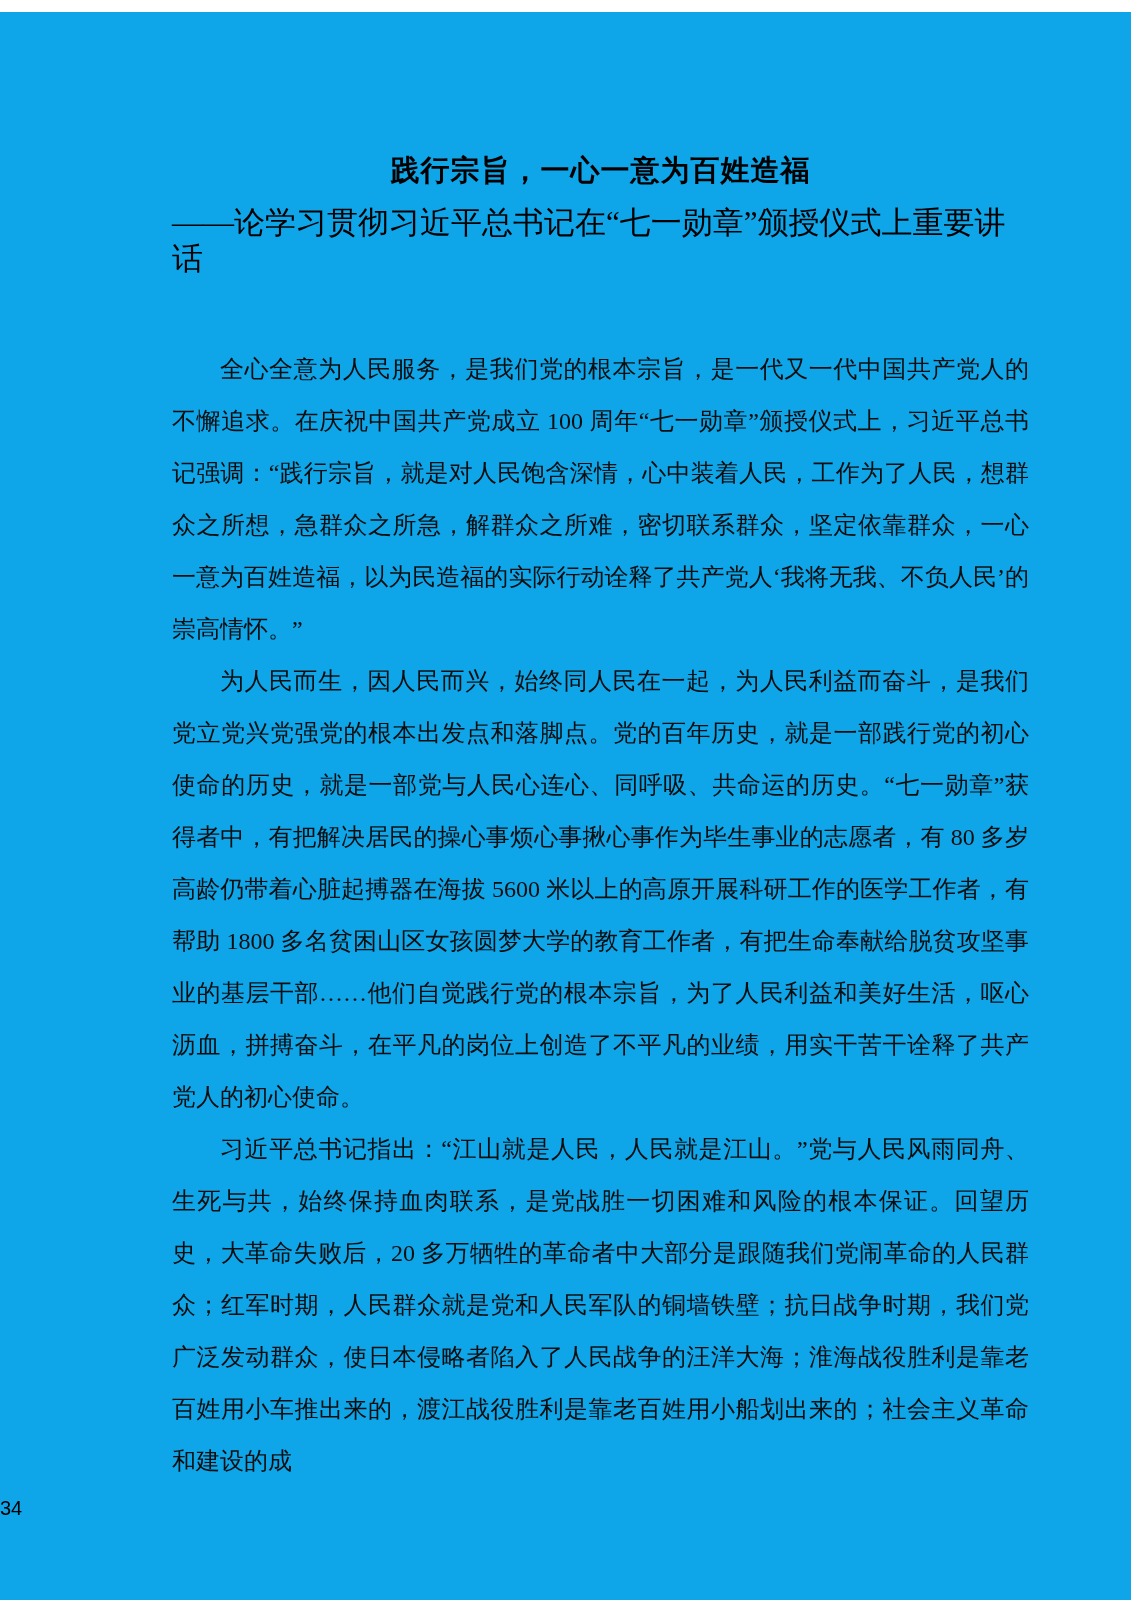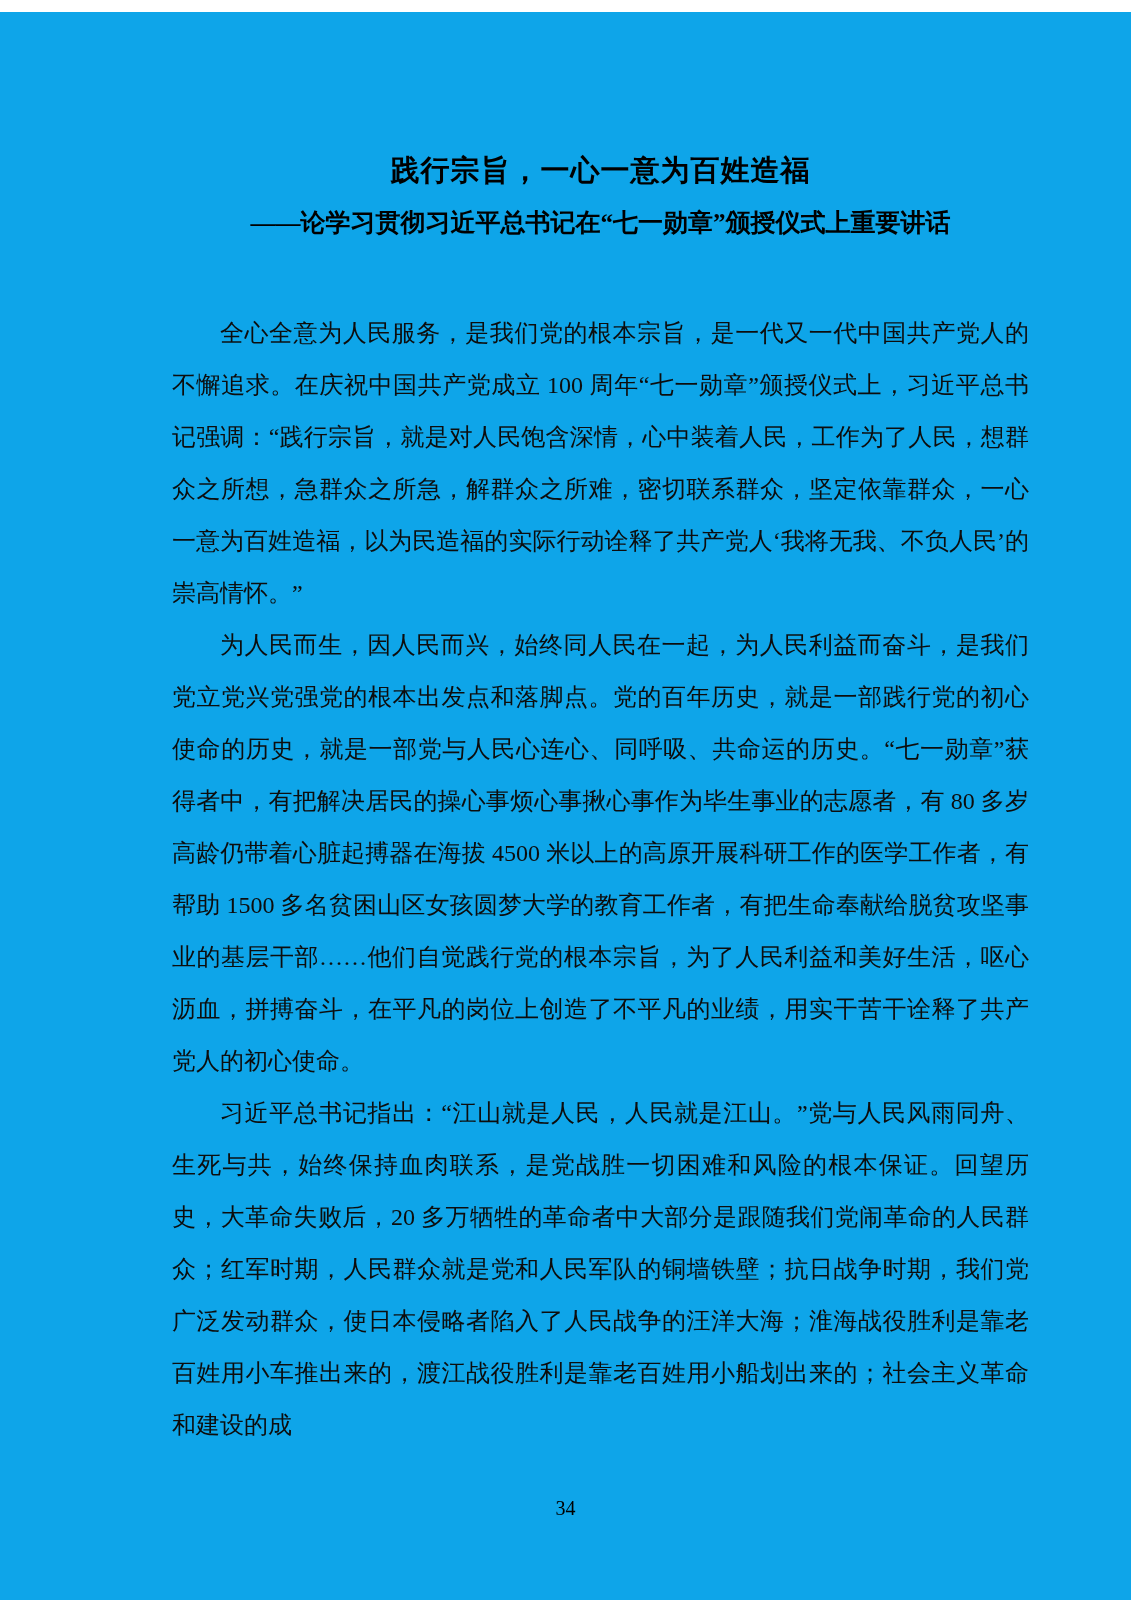--- a/index.html
+++ b/index.html
@@ -22,24 +22,23 @@
     text-align: center;
     font-family: "Liberation Sans", "DejaVu Sans", sans-serif;
     font-weight: bold;
     font-size: 29px;
     line-height: 40px;
     color: #000000;
     letter-spacing: 1px;
   }
   .doc-subtitle {
     margin: 15px 0 0 0;
-    text-align: center;
     font-family: "Liberation Serif", "DejaVu Serif", serif;
-    font-weight: bold;
-    font-size: 25px;
+    font-weight: normal;
+    font-size: 31px;
     line-height: 36px;
     color: #000000;
   }
   .doc-body {
     margin-top: 66px;
     font-family: "Liberation Serif", "DejaVu Serif", serif;
     font-size: 24px;
     line-height: 52px;
     text-align: justify;
     color: #0d0d0d;
@@ -47,31 +46,30 @@
   .para {
     margin: 0;
     padding: 0;
     text-indent: 2em;
   }
   .page-number {
     position: absolute;
     left: 0;
     right: 0;
     bottom: 92px;
-    text-align: center;
-    font-family: Liberation Serif, serif;
+    font-family: Liberation Sans, sans-serif;
     font-size: 20px;
     color: #000000;
   }
 </style>
 </head>
 <body>
 
 <div class="page">
   <h1 class="doc-title">践行宗旨，一心一意为百姓造福</h1>
   <h2 class="doc-subtitle">——论学习贯彻习近平总书记在“七一勋章”颁授仪式上重要讲话</h2>
   <div class="doc-body">
     <p class="para">全心全意为人民服务，是我们党的根本宗旨，是一代又一代中国共产党人的不懈追求。在庆祝中国共产党成立 100 周年“七一勋章”颁授仪式上，习近平总书记强调：“践行宗旨，就是对人民饱含深情，心中装着人民，工作为了人民，想群众之所想，急群众之所急，解群众之所难，密切联系群众，坚定依靠群众，一心一意为百姓造福，以为民造福的实际行动诠释了共产党人‘我将无我、不负人民’的崇高情怀。”</p>
-    <p class="para">为人民而生，因人民而兴，始终同人民在一起，为人民利益而奋斗，是我们党立党兴党强党的根本出发点和落脚点。党的百年历史，就是一部践行党的初心使命的历史，就是一部党与人民心连心、同呼吸、共命运的历史。“七一勋章”获得者中，有把解决居民的操心事烦心事揪心事作为毕生事业的志愿者，有 80 多岁高龄仍带着心脏起搏器在海拔 4500 米以上的高原开展科研工作的医学工作者，有帮助 1500 多名贫困山区女孩圆梦大学的教育工作者，有把生命奉献给脱贫攻坚事业的基层干部……他们自觉践行党的根本宗旨，为了人民利益和美好生活，呕心沥血，拼搏奋斗，在平凡的岗位上创造了不平凡的业绩，用实干苦干诠释了共产党人的初心使命。</p>
+    <p class="para">为人民而生，因人民而兴，始终同人民在一起，为人民利益而奋斗，是我们党立党兴党强党的根本出发点和落脚点。党的百年历史，就是一部践行党的初心使命的历史，就是一部党与人民心连心、同呼吸、共命运的历史。“七一勋章”获得者中，有把解决居民的操心事烦心事揪心事作为毕生事业的志愿者，有 80 多岁高龄仍带着心脏起搏器在海拔 5600 米以上的高原开展科研工作的医学工作者，有帮助 1800 多名贫困山区女孩圆梦大学的教育工作者，有把生命奉献给脱贫攻坚事业的基层干部……他们自觉践行党的根本宗旨，为了人民利益和美好生活，呕心沥血，拼搏奋斗，在平凡的岗位上创造了不平凡的业绩，用实干苦干诠释了共产党人的初心使命。</p>
     <p class="para">习近平总书记指出：“江山就是人民，人民就是江山。”党与人民风雨同舟、生死与共，始终保持血肉联系，是党战胜一切困难和风险的根本保证。回望历史，大革命失败后，20 多万牺牲的革命者中大部分是跟随我们党闹革命的人民群众；红军时期，人民群众就是党和人民军队的铜墙铁壁；抗日战争时期，我们党广泛发动群众，使日本侵略者陷入了人民战争的汪洋大海；淮海战役胜利是靠老百姓用小车推出来的，渡江战役胜利是靠老百姓用小船划出来的；社会主义革命和建设的成</p>
   </div>
   <div class="page-number">34</div>
 </div>
 
 </body></html>

